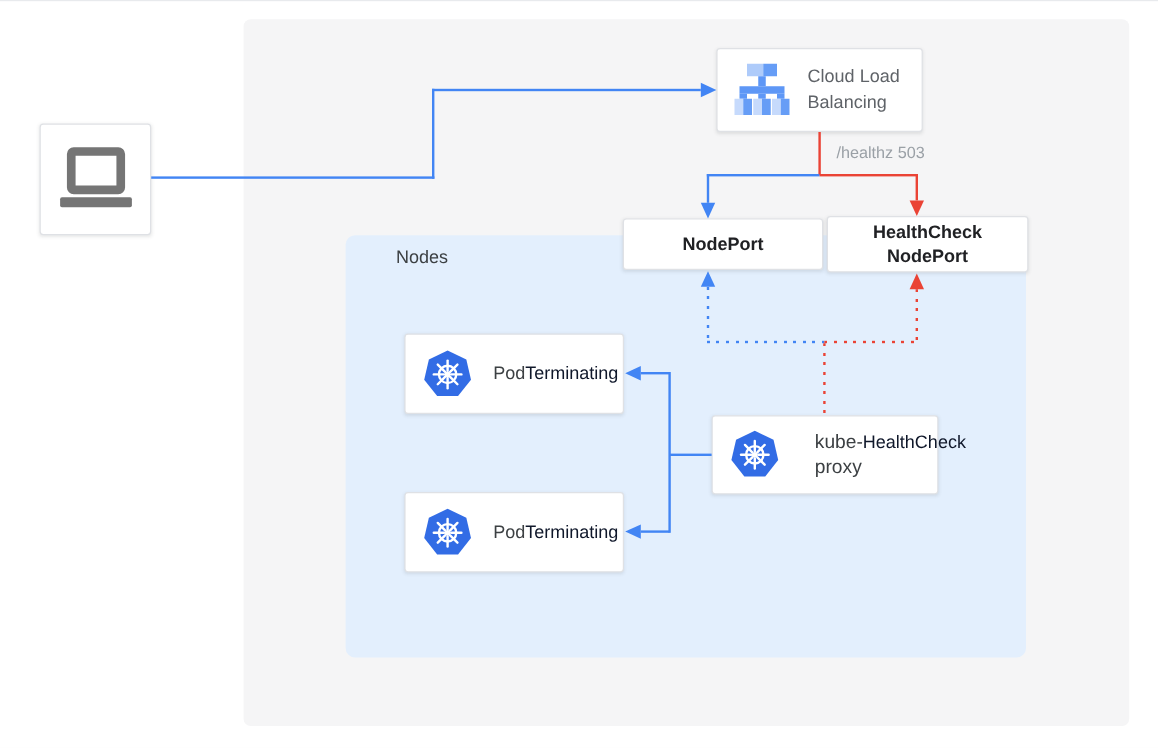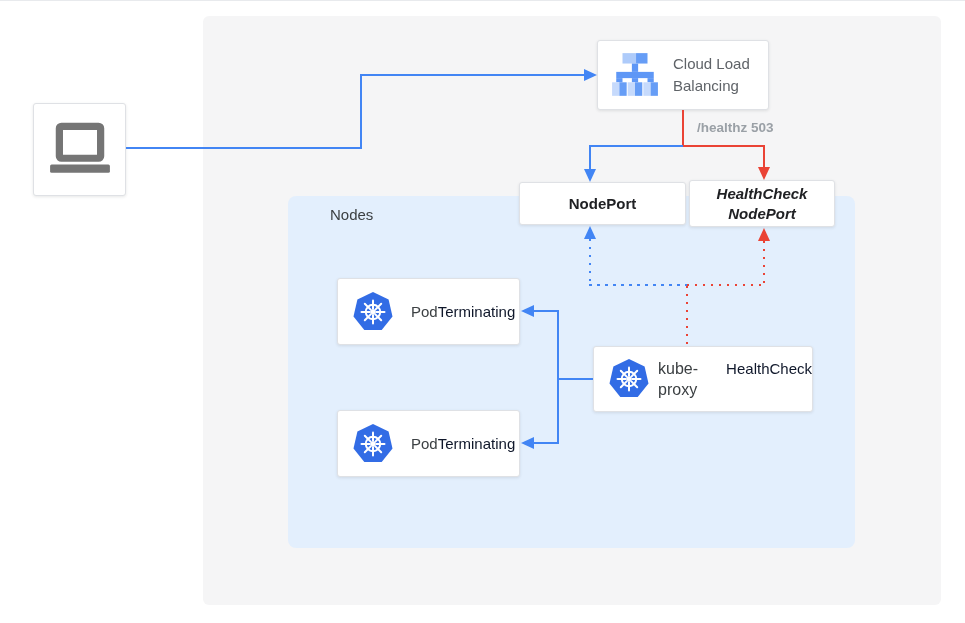--- a/index.html
+++ b/index.html
@@ -8,21 +8,21 @@
   .topline{position:absolute;left:0;top:0;width:965px;height:1px;background:#e8eaed;}
   .outer-panel{position:absolute;left:203px;top:16px;width:738px;height:589px;background:#f5f5f6;border-radius:6px;}
   .nodes-panel{position:absolute;left:288px;top:196px;width:567px;height:352px;background:#e3effd;border-radius:8px;}
   .nodes-label{position:absolute;left:310px;top:206px;font-size:15px;color:#3c4043;margin-left:20px;}
   .nbox{position:absolute;background:#fff;border:1px solid #dfe1e5;border-radius:3px;box-shadow:0 1px 3px rgba(60,64,67,.12);box-sizing:border-box;display:flex;align-items:center;}
   .nbox .txt{display:flex;justify-content:center;}
   .title{font-size:15px;color:#3c4043;line-height:21px;}
   .sub{font-size:15px;color:#0f172a;line-height:21px;}
   .center-bold{justify-content:center;text-align:center;font-weight:bold;font-size:15px;color:#202124;line-height:20px;}
   .clb-text{font-size:15px;color:#5f6368;line-height:22px;width:86px;}
-  .healthz{position:absolute;left:697px;top:120px;font-size:13.5px;font-weight:bold;color:#9aa0a6;}
+  .healthz{position:absolute;left:697px;top:120px;font-size:13.5px;font-weight:normal;color:#9aa0a6;}
   
   .e{position:absolute;}
   .h{height:2px;} .v{width:2px;}
   .blue{background:#4285f4;} .red{background:#ea4335;}
   .hdot-blue{height:2px;background:repeating-linear-gradient(to right,#4285f4 0 2.5px,transparent 2.5px 8px);}
   .hdot-red{height:2px;background:repeating-linear-gradient(to right,#ea4335 0 2.5px,transparent 2.5px 8px);}
   .vdot-blue{width:2px;background:repeating-linear-gradient(to bottom,#4285f4 0 2.5px,transparent 2.5px 8px);}
   .vdot-red{width:2px;background:repeating-linear-gradient(to bottom,#ea4335 0 2.5px,transparent 2.5px 8px);}
   .ar{position:absolute;width:0;height:0;}
   .ar-right{border-top:6px solid transparent;border-bottom:6px solid transparent;border-left:13px solid #4285f4;}
@@ -69,21 +69,21 @@
           <rect x="39" y="29" width="7" height="13" fill="#669df6"></rect>
       </svg>
     </span>
     <span class="clb-text">Cloud Load Balancing</span>
   </div>
 
   <div class="nbox center-bold" style="left:519px;top:182px;width:167px;height:43px;">
     <span>NodePort</span>
   </div>
 
-  <div class="nbox center-bold" style="left:689px;top:180px;width:146px;height:47px;font-style:italic;">
+  <div class="nbox center-bold" style="left:689px;top:180px;width:168px;height:47px;">
     <span style="width:112px;">HealthCheck NodePort</span>
   </div>
 
   <div class="nbox" style="left:337px;top:278px;width:183px;height:67px;padding-left:13px;gap:16px;">
     <span class="icon-wrap">
       <svg width="44" height="44" viewBox="0 0 44 44">
         <polygon points="22,2 37.6,9.5 41.5,26.4 30.7,40 13.3,40 2.5,26.4 6.4,9.5" fill="#326ce5"></polygon>
         <circle cx="22" cy="22" r="7.2" fill="none" stroke="#fff" stroke-width="2"></circle>
         <g stroke="#fff" stroke-width="2" stroke-linecap="round">
           <line x1="25" y1="22" x2="33.5" y2="22"></line>
@@ -121,21 +121,21 @@
         </g>
         <circle cx="22" cy="22" r="2.4" fill="#fff"></circle>
       </svg>
     </span>
     <span class="txt">
       <span class="title">Pod</span>
       <span class="sub">Terminating</span>
     </span>
   </div>
 
-  <div class="nbox" style="left:593px;top:346px;width:220px;height:66px;padding-left:13px;gap:7px;justify-content:flex-end;">
+  <div class="nbox" style="left:593px;top:346px;width:189px;height:66px;padding-left:13px;gap:28px;">
     <span class="icon-wrap">
       <svg width="44" height="44" viewBox="0 0 44 44">
         <polygon points="22,2 37.6,9.5 41.5,26.4 30.7,40 13.3,40 2.5,26.4 6.4,9.5" fill="#326ce5"></polygon>
         <circle cx="22" cy="22" r="7.2" fill="none" stroke="#fff" stroke-width="2"></circle>
         <g stroke="#fff" stroke-width="2" stroke-linecap="round">
           <line x1="25" y1="22" x2="33.5" y2="22"></line>
             <line x1="24.1" y1="24.1" x2="30.2" y2="30.2"></line>
           <line x1="22" y1="25" x2="22" y2="33.5"></line>
             <line x1="19.9" y1="24.1" x2="13.8" y2="30.2"></line>
           <line x1="19" y1="22" x2="10.5" y2="22"></line>

